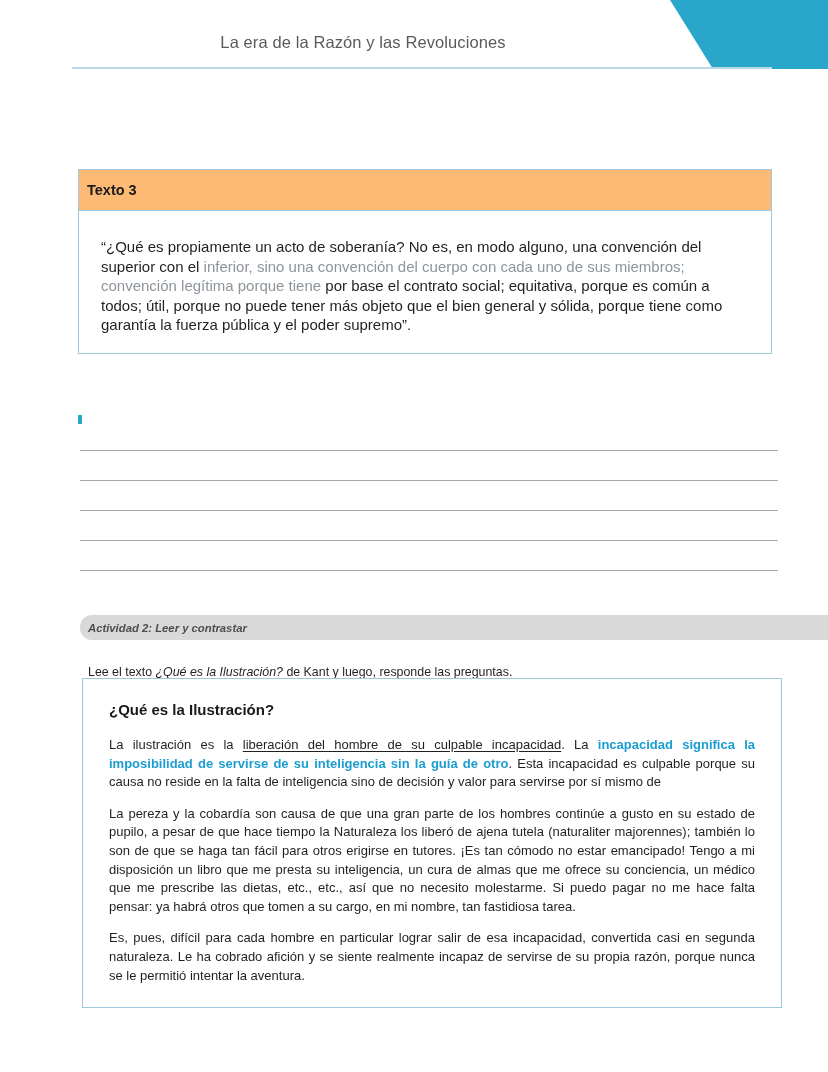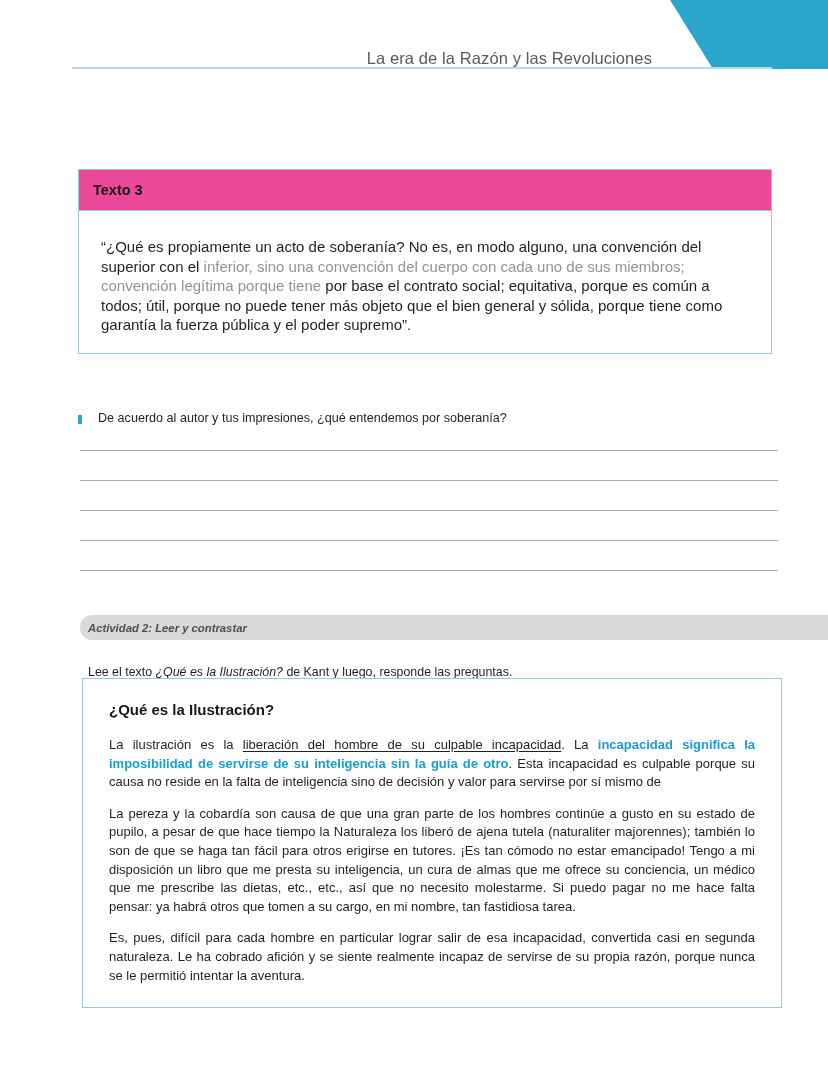--- a/index.html
+++ b/index.html
@@ -25,27 +25,28 @@
   .header-shape {
     position: absolute;
     top: 0;
     right: 0;
     width: 180px;
     height: 69px;
   }
   .header-title {
     position: absolute;
     left: 0;
-    top: 49px;
+    top: 33px;
     width: 652px;
-    text-align: right;
+    text-align: center;
     font-size: 16.5px;
     color: #5a5a5a;
     letter-spacing: 0.1px;
     white-space: nowrap;
+    padding-left: 37px;
   }
   .header-rule {
     position: absolute;
     left: 72px;
     top: 67px;
     width: 700px;
     height: 2px;
     background: #bcd9e8;
   }
 
@@ -59,23 +60,23 @@
   .text-card {
     position: absolute;
     left: 78px;
     top: 99px;
     width: 694px;
     border: 1px solid #9cc7dd;
     box-sizing: border-box;
     background: #ffffff;
   }
   .text-card-header {
-    background: #ec4899;
+    background: #fdba74;
     border-bottom: 1px solid #9cc7dd;
-    padding: 11px 14px 11px 14px;
+    padding: 11px 14px 11px 8px;
   }
   .text-card-header-title {
     font-size: 14.5px;
     font-weight: bold;
     color: #1a1a1a;
   }
   .text-card-body {
     padding: 26px 22px 18px 22px;
   }
   .quote-p {
@@ -217,21 +218,20 @@
     <div class="text-card-header">
       <span class="text-card-header-title">Texto 3</span>
     </div>
     <div class="text-card-body">
       <p class="quote-p"><span>“¿Qué es propiamente un acto de soberanía? No es, en modo alguno, una convención del superior con el </span><span class="quote-faded">inferior, sino una convención del cuerpo con cada uno de sus miembros; convención legítima porque tiene </span><span>por base el contrato social; equitativa, porque es común a todos; útil, porque no puede tener más objeto que el bien general y sólida, porque tiene como garantía la fuerza pública y el poder supremo”.</span></p>
     </div>
   </div>
 
   <div class="question-row">
     <span class="bullet-marker"></span>
-    <span class="question-text">De acuerdo al autor y tus impresiones, ¿qué entendemos por soberanía?</span>
   </div>
 
   <div class="answer-lines">
     <div class="answer-line"></div>
     <div class="answer-line"></div>
     <div class="answer-line"></div>
     <div class="answer-line"></div>
     <div class="answer-line"></div>
   </div>
 

